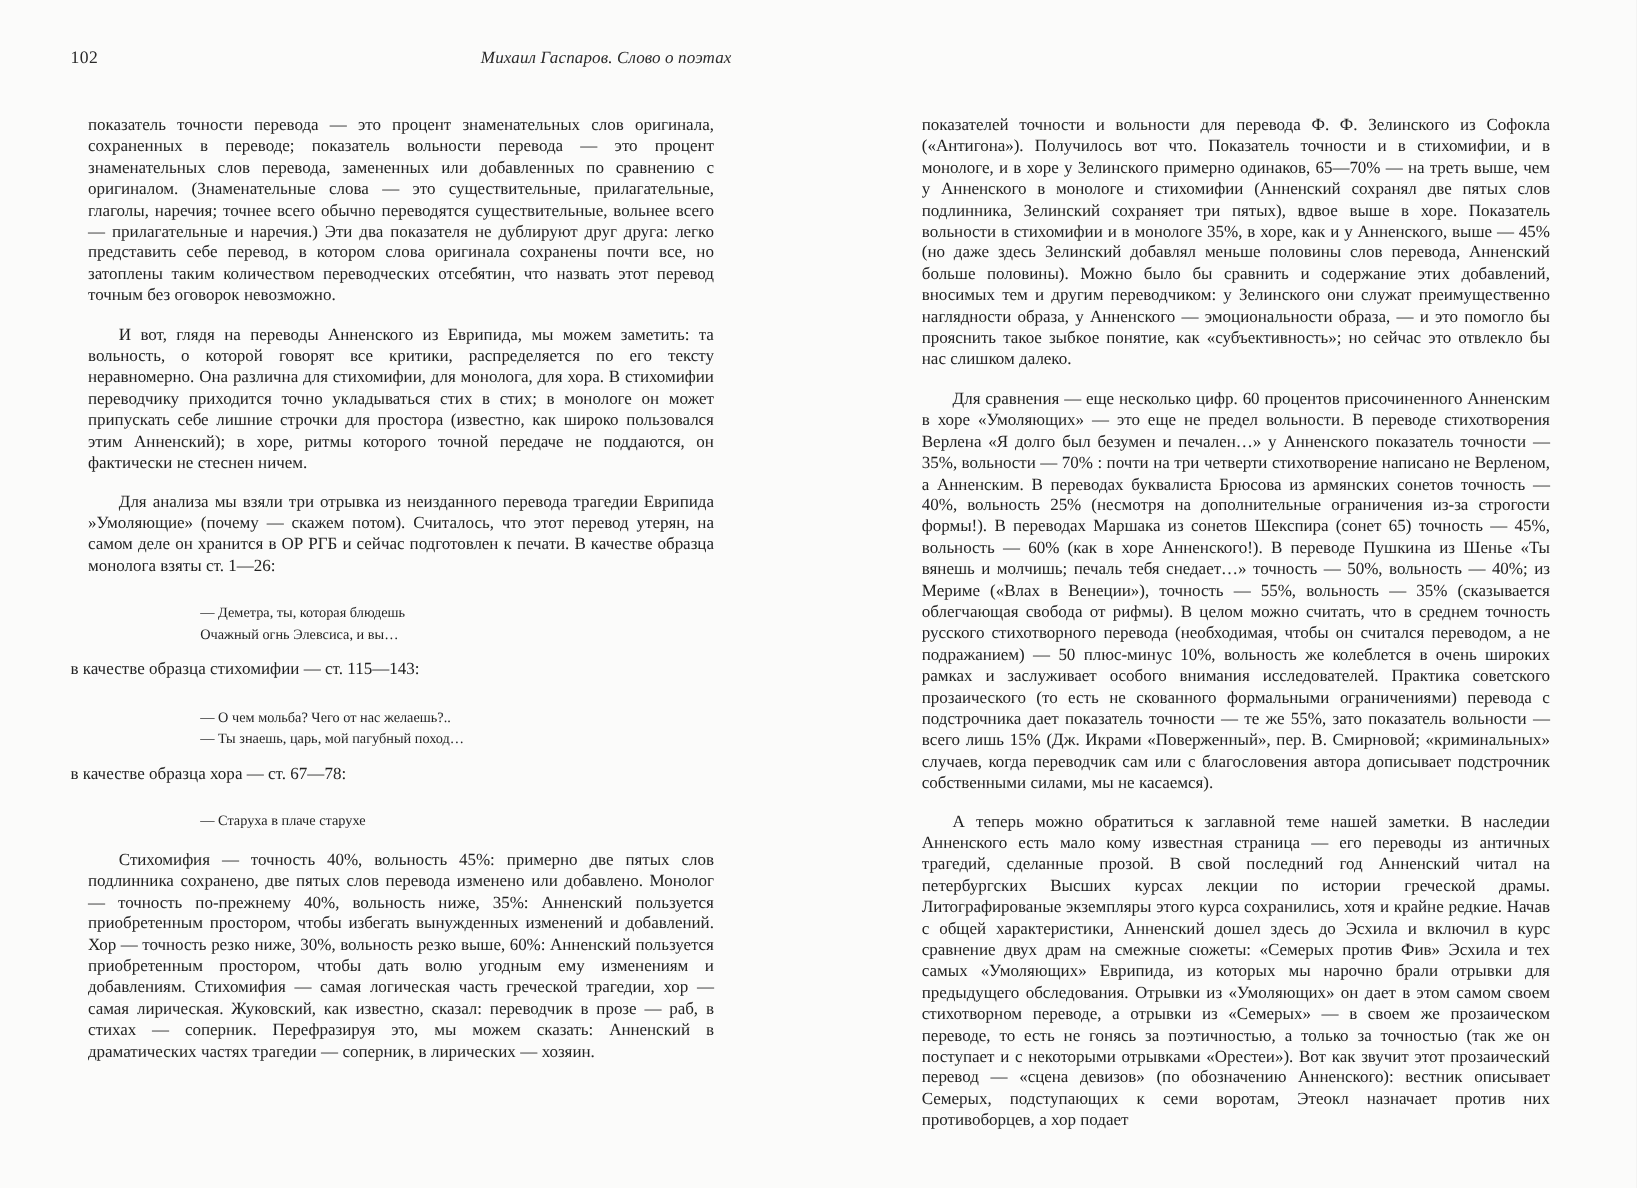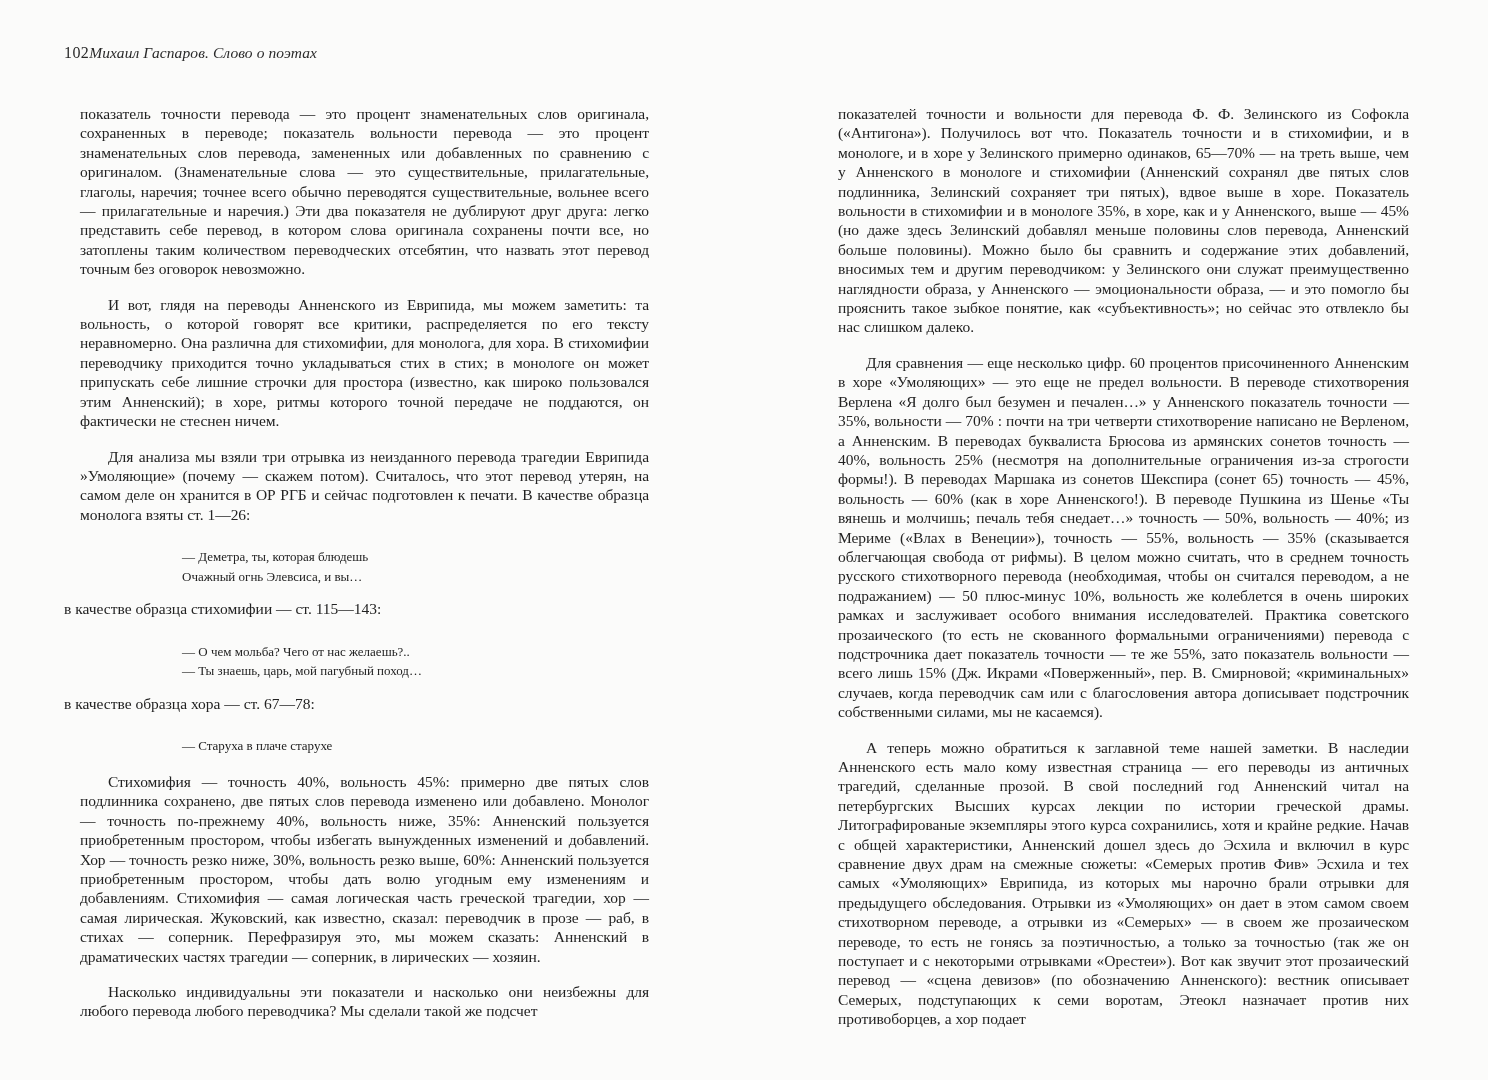--- a/index.html
+++ b/index.html
@@ -9,21 +9,21 @@
     background:#fbfbfa;
     overflow:hidden;
     font-family:"Liberation Serif","DejaVu Serif",serif;
     color:#222;
   }
   .page{position:absolute;top:0;height:1080px;}
   .page-left{left:64px;width:601px;}
   .page-right{left:822px;width:603px;}
   .page-header{
     position:absolute;top:44px;left:0;right:0;
-    display:flex;align-items:baseline;
+    display:flex;justify-content:space-between;align-items:baseline;
     font-size:15.5px;color:#2a2a2a;
   }
   .running-header{font-style:italic;letter-spacing:0.1px;}
   .page-num{font-style:normal;font-size:16px;letter-spacing:0.4px;}
   .page-body{position:absolute;top:88px;left:0;right:0;}
   p.para{
     margin:16px;
     text-align:justify;
     font-size:15.5px;
     line-height:19.4px;
@@ -65,21 +65,20 @@
         <p class="lead">в качестве образца стихомифии — ст. 115—143:</p>
         <div class="verse">
           <div class="verse-line">— О чем мольба? Чего от нас желаешь?..</div>
           <div class="verse-line">— Ты знаешь, царь, мой пагубный поход…</div>
         </div>
         <p class="lead">в качестве образца хора — ст. 67—78:</p>
         <div class="verse">
           <div class="verse-line">— Старуха в плаче старухе</div>
         </div>
         <p class="para indent">Стихомифия — точность 40%, вольность 45%: примерно две пятых слов подлинника сохранено, две пятых слов перевода изменено или добавлено. Монолог — точность по-прежнему 40%, вольность ниже, 35%: Анненский пользуется приобретенным простором, чтобы избегать вынужденных изменений и добавлений. Хор — точность резко ниже, 30%, вольность резко выше, 60%: Анненский пользуется приобретенным простором, чтобы дать волю угодным ему изменениям и добавлениям. Стихомифия — самая логическая часть греческой трагедии, хор — самая лирическая. Жуковский, как известно, сказал: переводчик в прозе — раб, в стихах — соперник. Перефразируя это, мы можем сказать: Анненский в драматических частях трагедии — соперник, в лирических — хозяин.</p>
-        <p class="para indent">Насколько индивидуальны эти показатели и насколько они неизбежны для любого перевода любого переводчика? Мы сделали такой же подсчет</p>
       </div>
   </div>
 
   <div class="page page-right">
     <div class="page-body">
         <p class="para">показателей точности и вольности для перевода Ф. Ф. Зелинского из Софокла («Антигона»). Получилось вот что. Показатель точности и в стихомифии, и в монологе, и в хоре у Зелинского примерно одинаков, 65—70% — на треть выше, чем у Анненского в монологе и стихомифии (Анненский сохранял две пятых слов подлинника, Зелинский сохраняет три пятых), вдвое выше в хоре. Показатель вольности в стихомифии и в монологе 35%, в хоре, как и у Анненского, выше — 45% (но даже здесь Зелинский добавлял меньше половины слов перевода, Анненский больше половины). Можно было бы сравнить и содержание этих добавлений, вносимых тем и другим переводчиком: у Зелинского они служат преимущественно наглядности образа, у Анненского — эмоциональности образа, — и это помогло бы прояснить такое зыбкое понятие, как «субъективность»; но сейчас это отвлекло бы нас слишком далеко.</p>
         <p class="para indent">Для сравнения — еще несколько цифр. 60 процентов присочиненного Анненским в хоре «Умоляющих» — это еще не предел вольности. В переводе стихотворения Верлена «Я долго был безумен и печален…» у Анненского показатель точности — 35%, вольности — 70% : почти на три четверти стихотворение написано не Верленом, а Анненским. В переводах буквалиста Брюсова из армянских сонетов точность — 40%, вольность 25% (несмотря на дополнительные ограничения из-за строгости формы!). В переводах Маршака из сонетов Шекспира (сонет 65) точность — 45%, вольность — 60% (как в хоре Анненского!). В переводе Пушкина из Шенье «Ты вянешь и молчишь; печаль тебя снедает…» точность — 50%, вольность — 40%; из Мериме («Влах в Венеции»), точность — 55%, вольность — 35% (сказывается облегчающая свобода от рифмы). В целом можно считать, что в среднем точность русского стихотворного перевода (необходимая, чтобы он считался переводом, а не подражанием) — 50 плюс-минус 10%, вольность же колеблется в очень широких рамках и заслуживает особого внимания исследователей. Практика советского прозаического (то есть не скованного формальными ограничениями) перевода с подстрочника дает показатель точности — те же 55%, зато показатель вольности — всего лишь 15% (Дж. Икрами «Поверженный», пер. В. Смирновой; «криминальных» случаев, когда переводчик сам или с благословения автора дописывает подстрочник собственными силами, мы не касаемся).</p>
         <p class="para indent">А теперь можно обратиться к заглавной теме нашей заметки. В наследии Анненского есть мало кому известная страница — его переводы из античных трагедий, сделанные прозой. В свой последний год Анненский читал на петербургских Высших курсах лекции по истории греческой драмы. Литографированые экземпляры этого курса сохранились, хотя и крайне редкие. Начав с общей характеристики, Анненский дошел здесь до Эсхила и включил в курс сравнение двух драм на смежные сюжеты: «Семерых против Фив» Эсхила и тех самых «Умоляющих» Еврипида, из которых мы нарочно брали отрывки для предыдущего обследования. Отрывки из «Умоляющих» он дает в этом самом своем стихотворном переводе, а отрывки из «Семерых» — в своем же прозаическом переводе, то есть не гонясь за поэтичностью, а только за точностью (так же он поступает и с некоторыми отрывками «Орестеи»). Вот как звучит этот прозаический перевод — «сцена девизов» (по обозначению Анненского): вестник описывает Семерых, подступающих к семи воротам, Этеокл назначает против них противоборцев, а хор подает</p>
       </div>
   </div>

